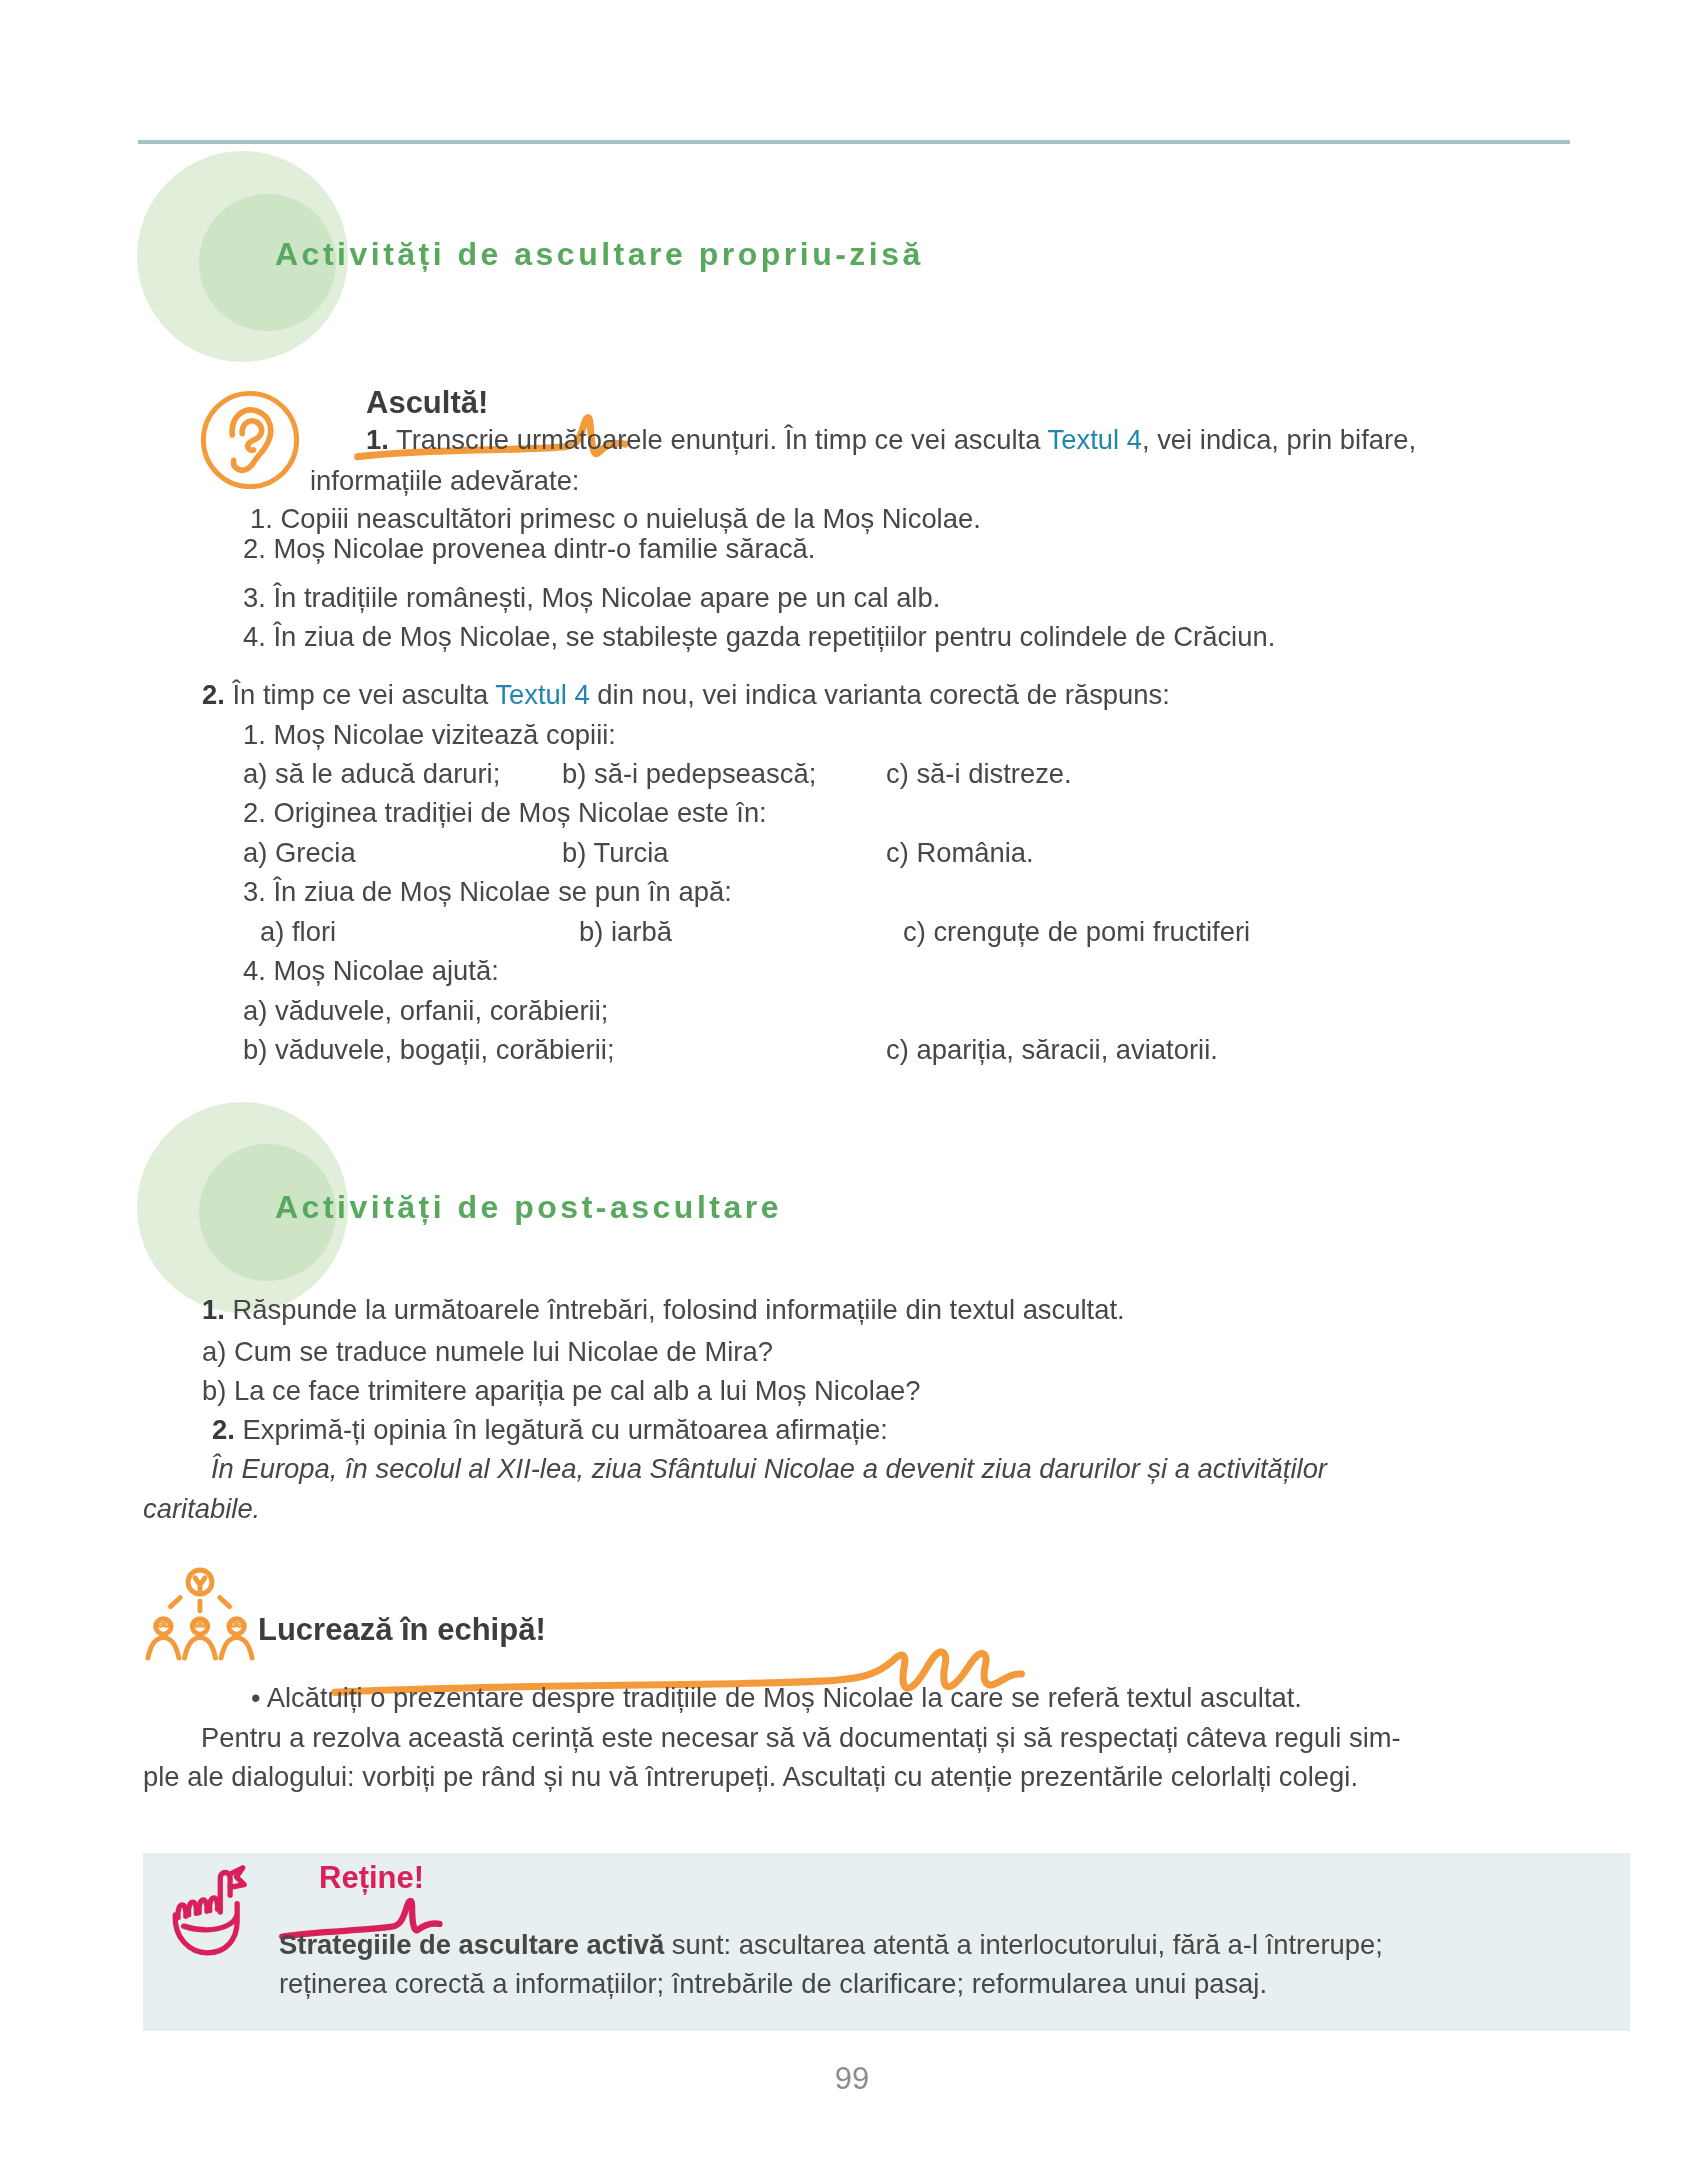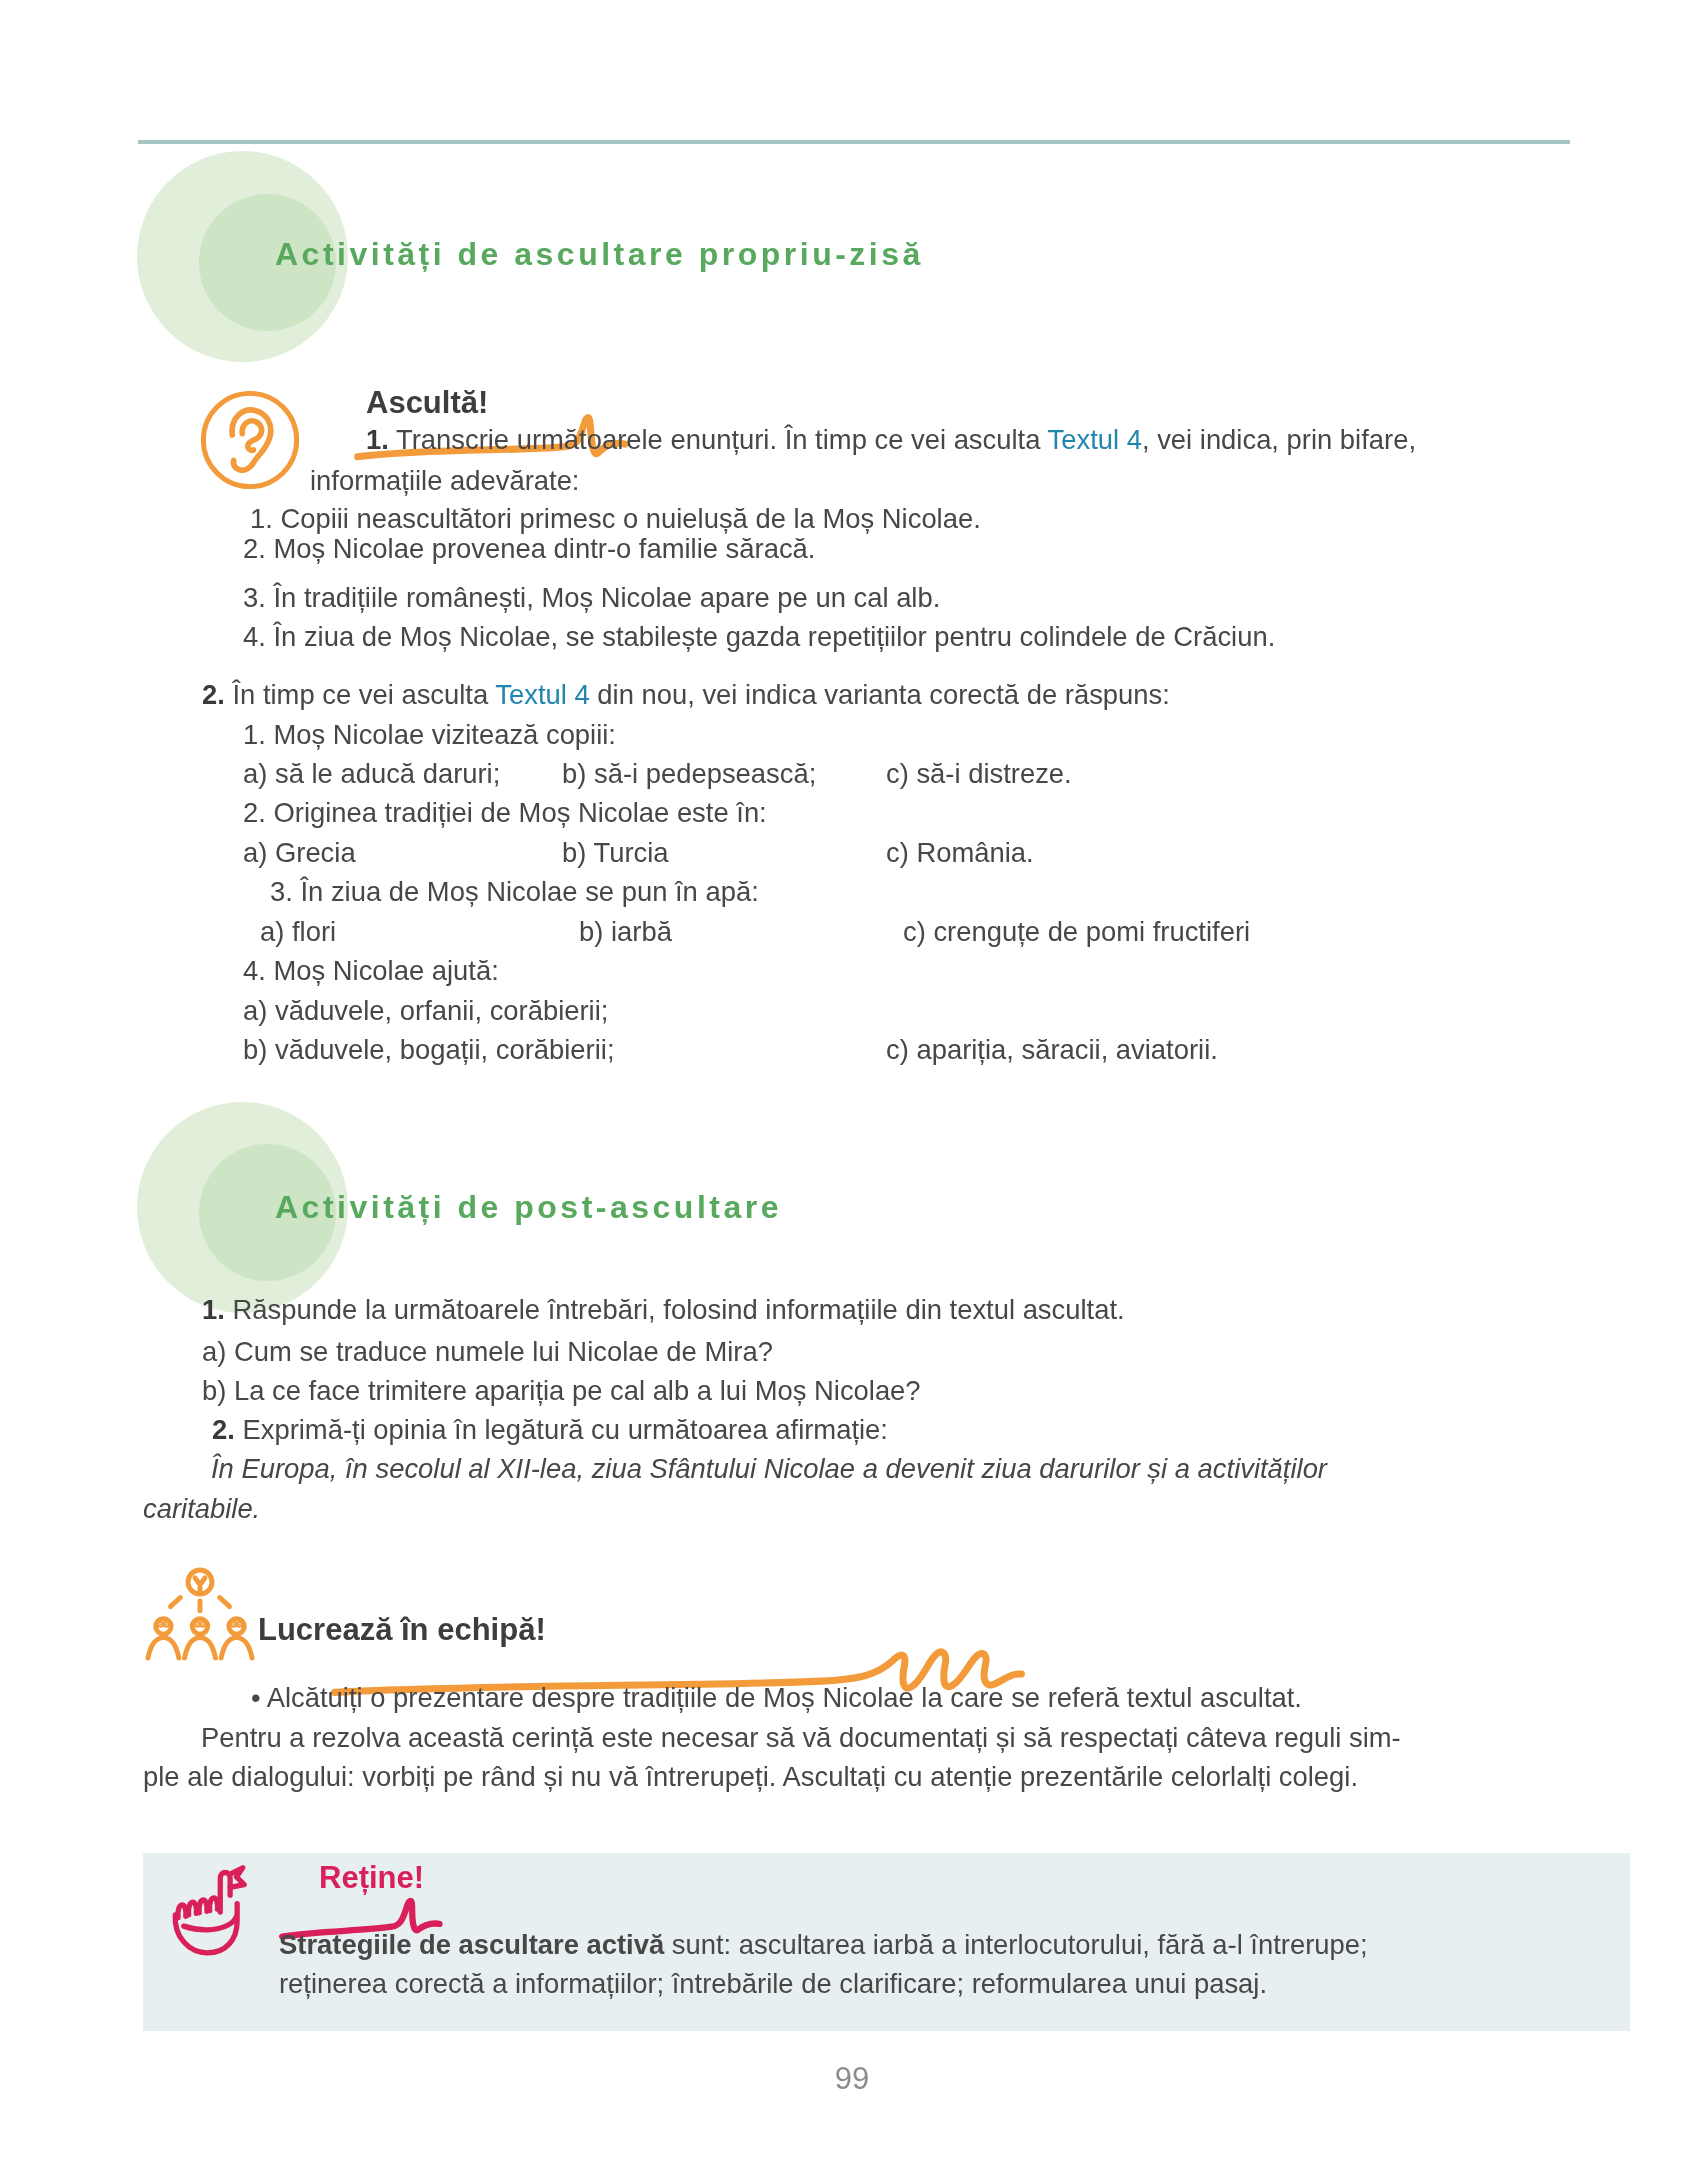--- a/index.html
+++ b/index.html
@@ -69,21 +69,21 @@
   <div class="ln" style="left:243px;top:621px;">4. În ziua de Moș Nicolae, se stabilește gazda repetițiilor pentru colindele de Crăciun.</div>
 
   <div class="ln" style="left:202px;top:679px;"><span class="num">2.</span><span> În timp ce vei asculta </span><span class="link">Textul 4</span><span> din nou, vei indica varianta corectă de răspuns:</span></div>
 
   <div class="ln" style="left:243px;top:719px;">1. Moș Nicolae vizitează copiii:</div>
   <div class="ln" style="left:243px;top:758px;"><span class="opt w1">a) să le aducă daruri;</span><span class="opt w2">b) să-i pedepsească;</span><span class="opt">c) să-i distreze.</span></div>
 
   <div class="ln" style="left:243px;top:797px;">2. Originea tradiției de Moș Nicolae este în:</div>
   <div class="ln" style="left:243px;top:837px;"><span class="opt w1">a) Grecia</span><span class="opt w2">b) Turcia</span><span class="opt">c) România.</span></div>
 
-  <div class="ln" style="left:243px;top:876px;margin-left:27px;">3. În ziua de Moș Nicolae se pun în apă:</div>
+  <div class="ln" style="left:243px;top:876px;">3. În ziua de Moș Nicolae se pun în apă:</div>
   <div class="ln" style="left:260px;top:916px;"><span class="opt w1">a) flori</span><span class="opt w2">b) iarbă</span><span class="opt">c) crenguțe de pomi fructiferi</span></div>
 
   <div class="ln" style="left:243px;top:955px;">4. Moș Nicolae ajută:</div>
   <div class="ln" style="left:243px;top:995px;">a) văduvele, orfanii, corăbierii;</div>
   <div class="ln" style="left:243px;top:1034px;"><span class="opt wide">b) văduvele, bogații, corăbierii;</span><span class="opt">c) apariția, săracii, aviatorii.</span></div>
 
   <div class="circle c-light" style="left:137px;top:1102px;width:211px;height:211px;"></div>
   <div class="circle c-dark" style="left:199px;top:1144px;width:137px;height:137px;"></div>
   <div class="green-h" style="left:275px;top:1189px;">Activități de post-ascultare</div>
 
@@ -140,19 +140,19 @@
     </svg>
   </div>
 
   <div class="box-label">Reține!</div>
   <div class="icon" style="left:278px;top:1897px;">
     <svg width="172" height="51" viewBox="0 0 245 72" fill="none" stroke="#d9205b" stroke-width="9" stroke-linecap="round">
       <path d="M6,56 C60,48 122,48 162,42 C174,40 178,32 184,12 C187,3 191,3 191,12 C191,30 192,52 200,46 C208,40 218,36 230,38"></path>
     </svg>
   </div>
 
-  <div class="box-line" style="top:1929px;"><b>Strategiile de ascultare activă</b><span> sunt: ascultarea iarbă a interlocutorului, fără a-l întrerupe;</span></div>
+  <div class="box-line" style="top:1929px;"><b>Strategiile de ascultare activă</b><span> sunt: ascultarea atentă a interlocutorului, fără a-l întrerupe;</span></div>
   <div class="box-line" style="top:1968px;">reținerea corectă a informațiilor; întrebările de clarificare; reformularea unui pasaj.</div>
 
   <div class="pagenum">99</div>
 
 </div>
 
 
 </body></html>

